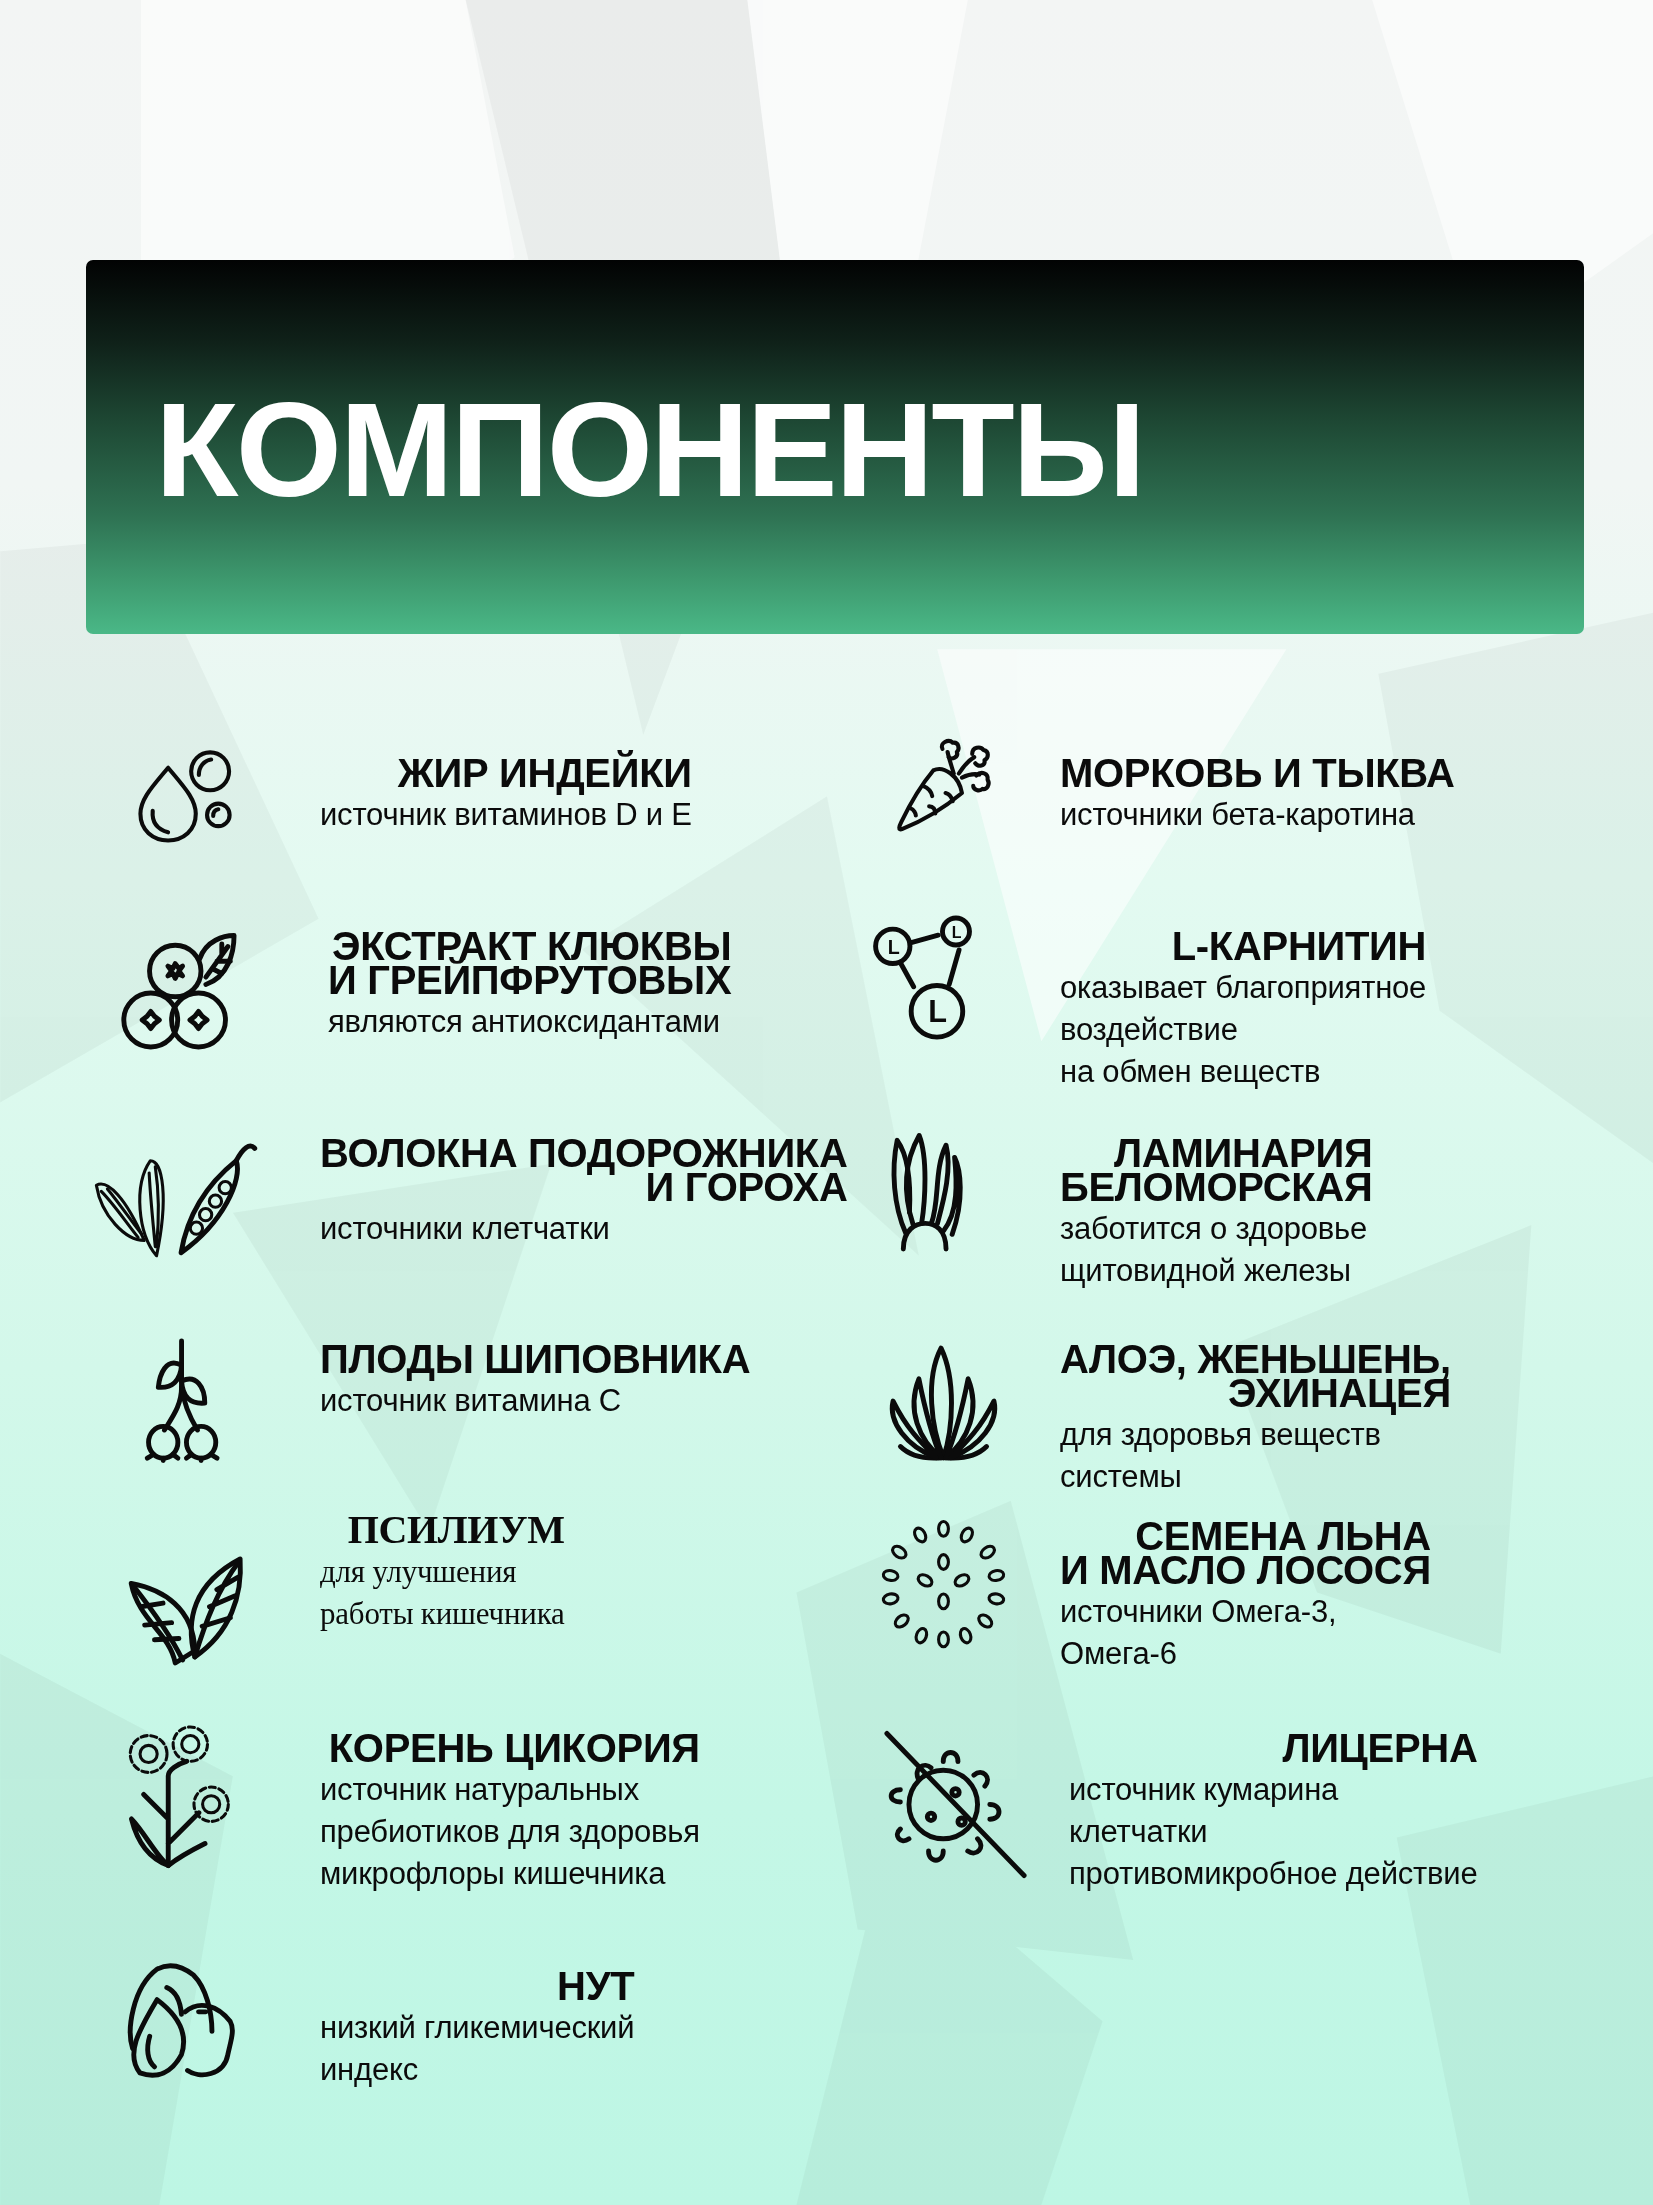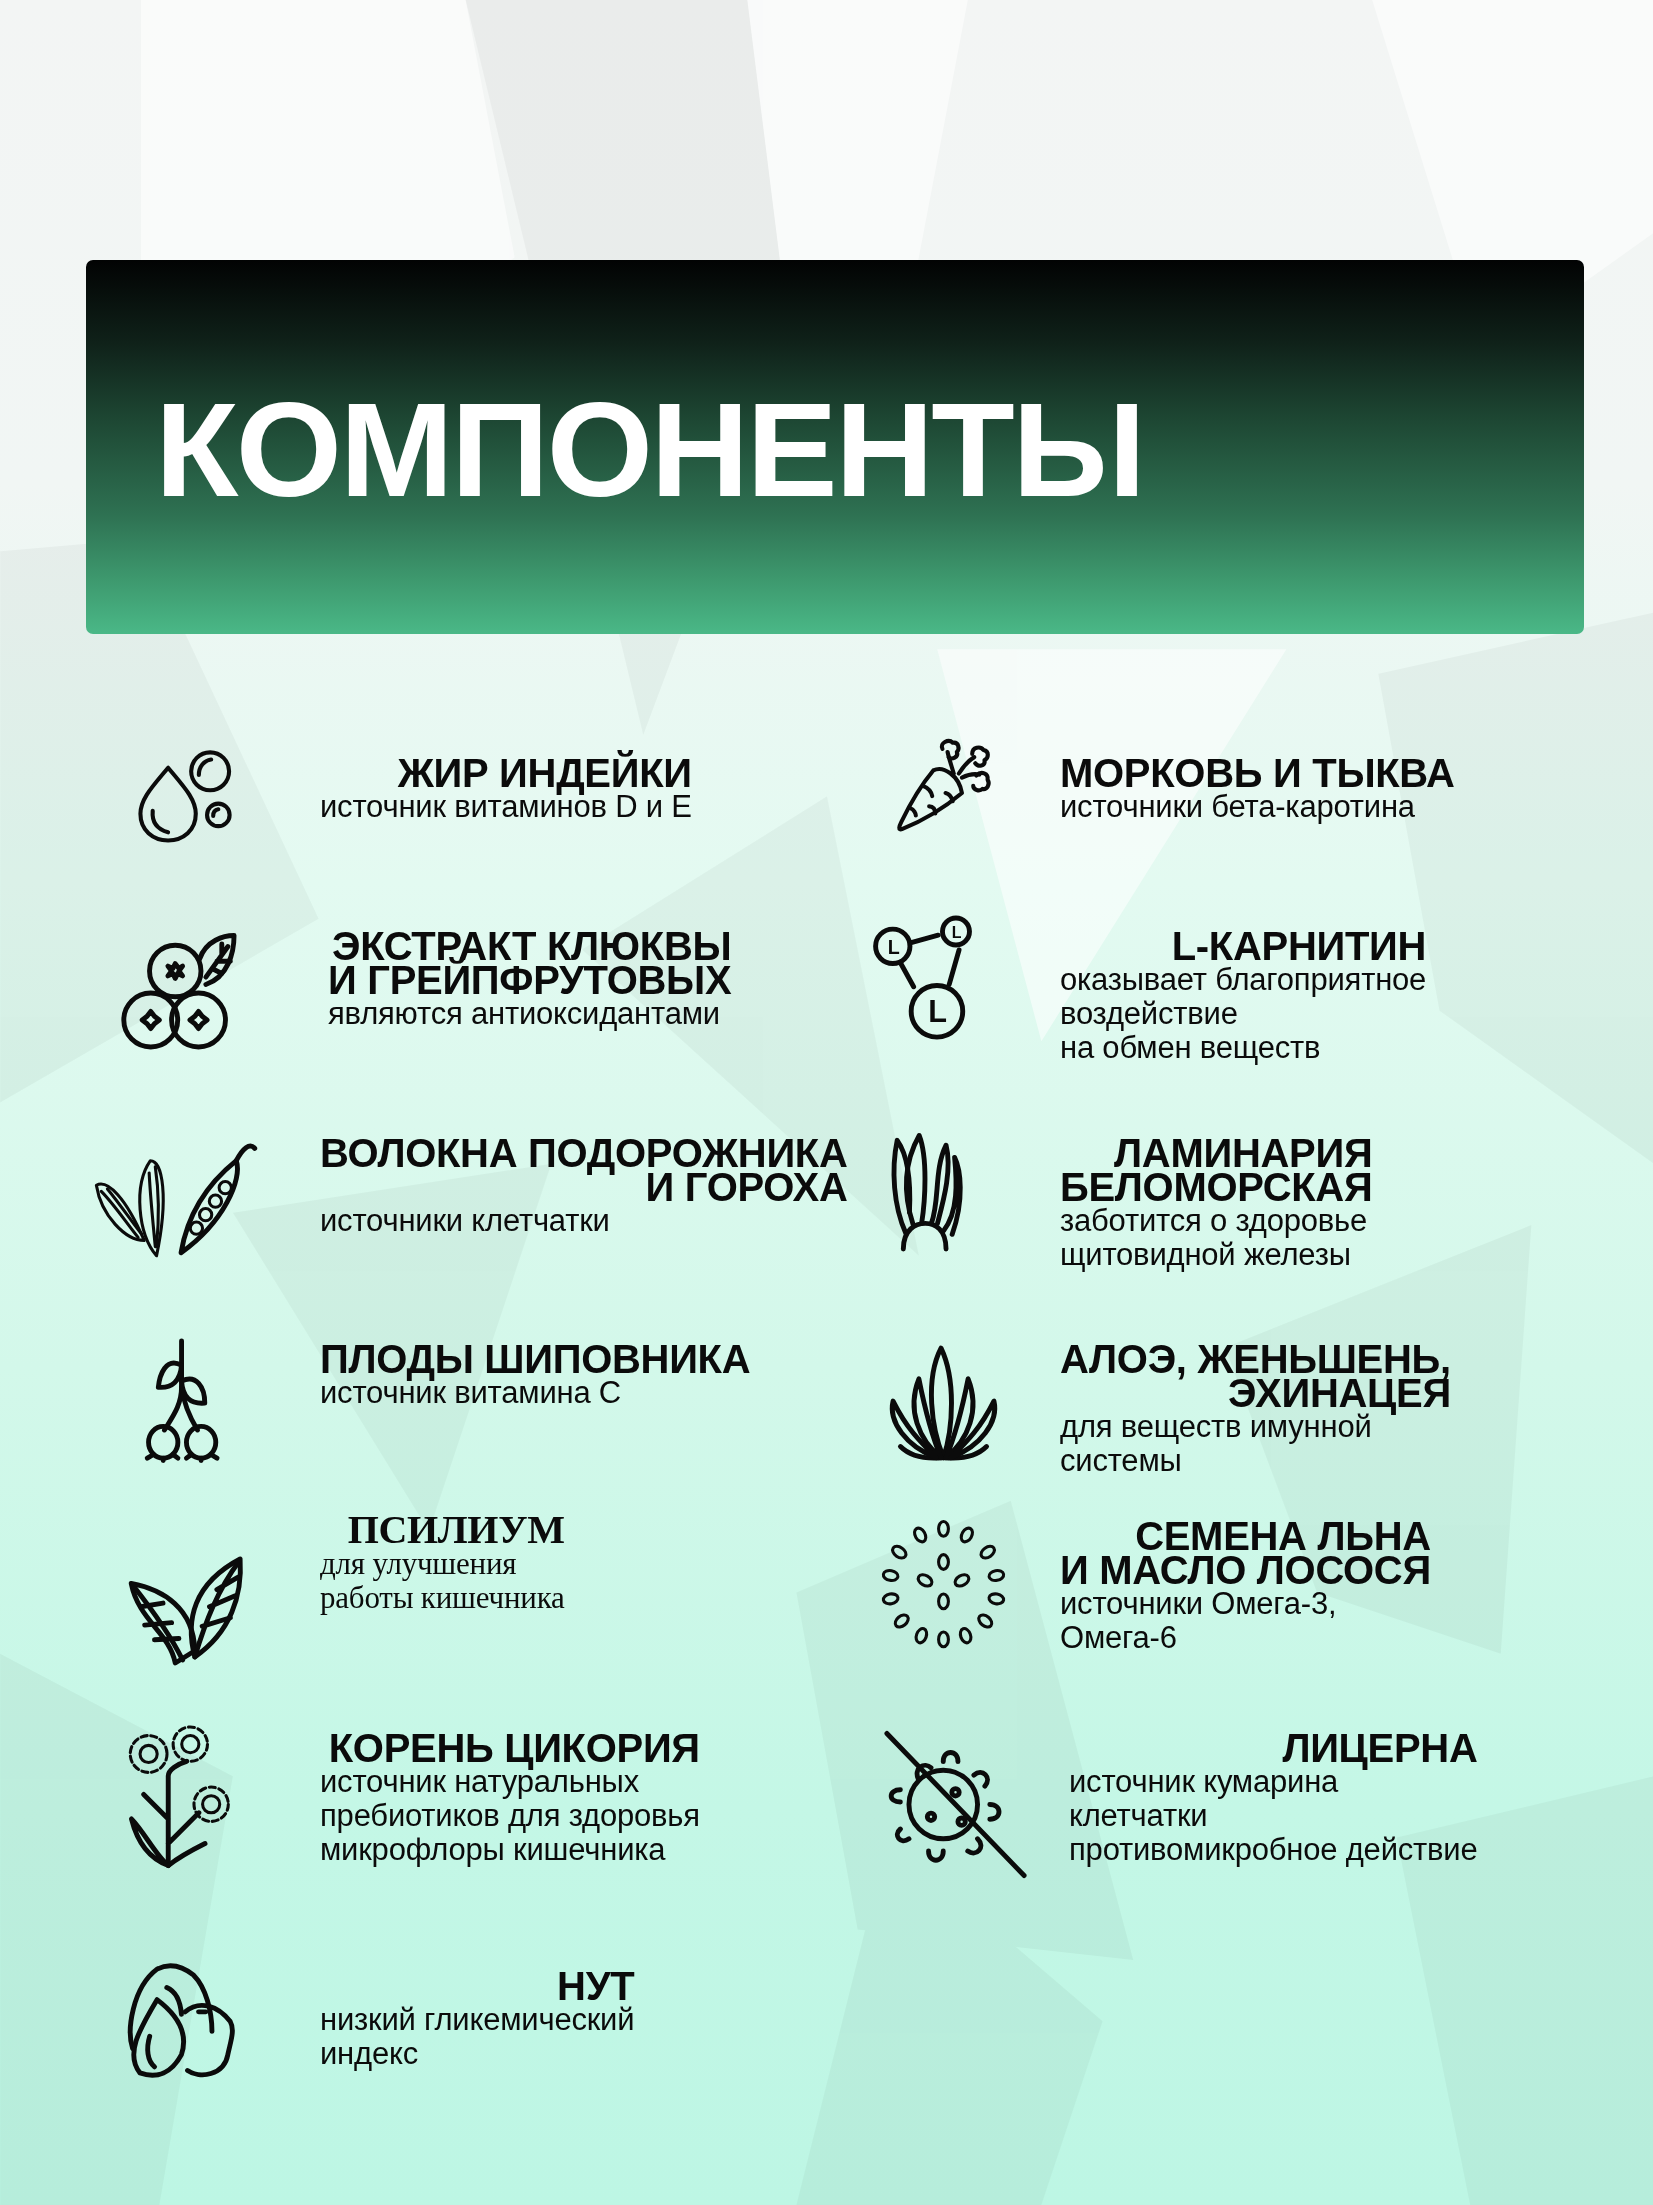--- a/index.html
+++ b/index.html
@@ -9,21 +9,21 @@
     background: linear-gradient(180deg, #f3f5f4 0%, #f1f6f4 22%, #e3faf1 40%, #d3f8ea 62%, #c4f7e6 82%, #bdf6e4 100%); }
   .facets { position:absolute; inset:0; }
   .banner { position:absolute; left:86px; top:260px; width:1498px; height:374px; border-radius:7px;
     background: linear-gradient(180deg, #020303 0%, #0f2119 22%, #1f4b36 45%, #2e7152 68%, #3e9a6f 86%, #4ab887 100%); }
   .banner-title { position:absolute; left:154px; top:374px; font-size:134px; font-weight:700; color:#ffffff;
     letter-spacing:-2.5px; line-height:1; transform:scaleX(1.02); transform-origin:left; }
   .item { position:absolute; }
   .item .icon { position:absolute; }
   .item .text { position:absolute; }
   .t { font-weight:700; font-size:40px; line-height:34px; letter-spacing:-0.3px; white-space:nowrap;text-align:right; }
-  .s { font-weight:400; font-size:31px; line-height:34px; letter-spacing:-0.2px; white-space:nowrap; }
+  .s { font-weight:400; font-size:31px; line-height:34px; letter-spacing:-0.2px; white-space:nowrap;margin-top:8px; }
   svg { overflow:visible; }
   svg .st { fill:none; stroke:#0b0b0b; stroke-width:8; stroke-linecap:round; stroke-linejoin:round; }
   svg .thin { fill:none; stroke:#0b0b0b; stroke-width:5; stroke-linecap:round; stroke-linejoin:round; }
 </style>
 </head>
 <body>
 
 <div class="bg"></div>
 <svg class="facets" width="1654" height="2205" viewBox="0 0 2700 3600">
   <g fill="#ffffff" opacity="0.55">
@@ -249,21 +249,21 @@
       <path class="st" d="M100 188 C80 140 70 60 96 10 C120 60 116 140 100 188 Z"></path>
       <path class="st" d="M96 188 C60 160 40 110 60 60 C70 110 80 150 96 188"></path>
       <path class="st" d="M104 188 C140 160 160 110 140 60 C130 110 120 150 104 188"></path>
       <path class="st" d="M88 188 C40 170 10 130 18 96 C40 140 60 160 88 188"></path>
       <path class="st" d="M112 188 C160 170 190 130 182 96 C160 140 140 160 112 188"></path>
     </svg>
   </span>
   <div class="text" style="left:1060px;top:1342px;">
     <div class="t">АЛОЭ, ЖЕНЬШЕНЬ,</div>
     <div class="t">ЭХИНАЦЕЯ</div>
-    <div class="s">для веществ имунной</div>
+    <div class="s">для здоровья веществ</div>
     <div class="s">системы</div>
   </div>
 </div>
 
 <div class="item">
   <span class="icon" style="left:882px;top:1519px;">
     <svg width="123" height="129" viewBox="0 0 200 210">
       <g class="thin" stroke-width="6">
         <ellipse cx="100" cy="16" rx="8" ry="12"></ellipse>
         <ellipse cx="62" cy="26" rx="8" ry="12" transform="rotate(-30 62 26)"></ellipse>

